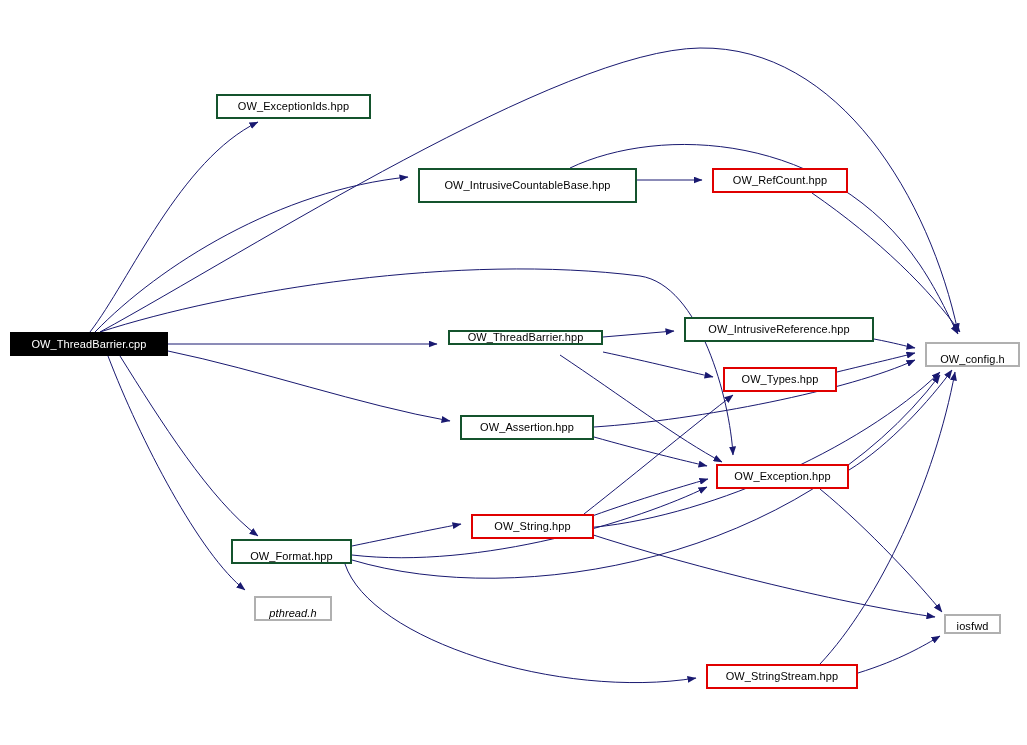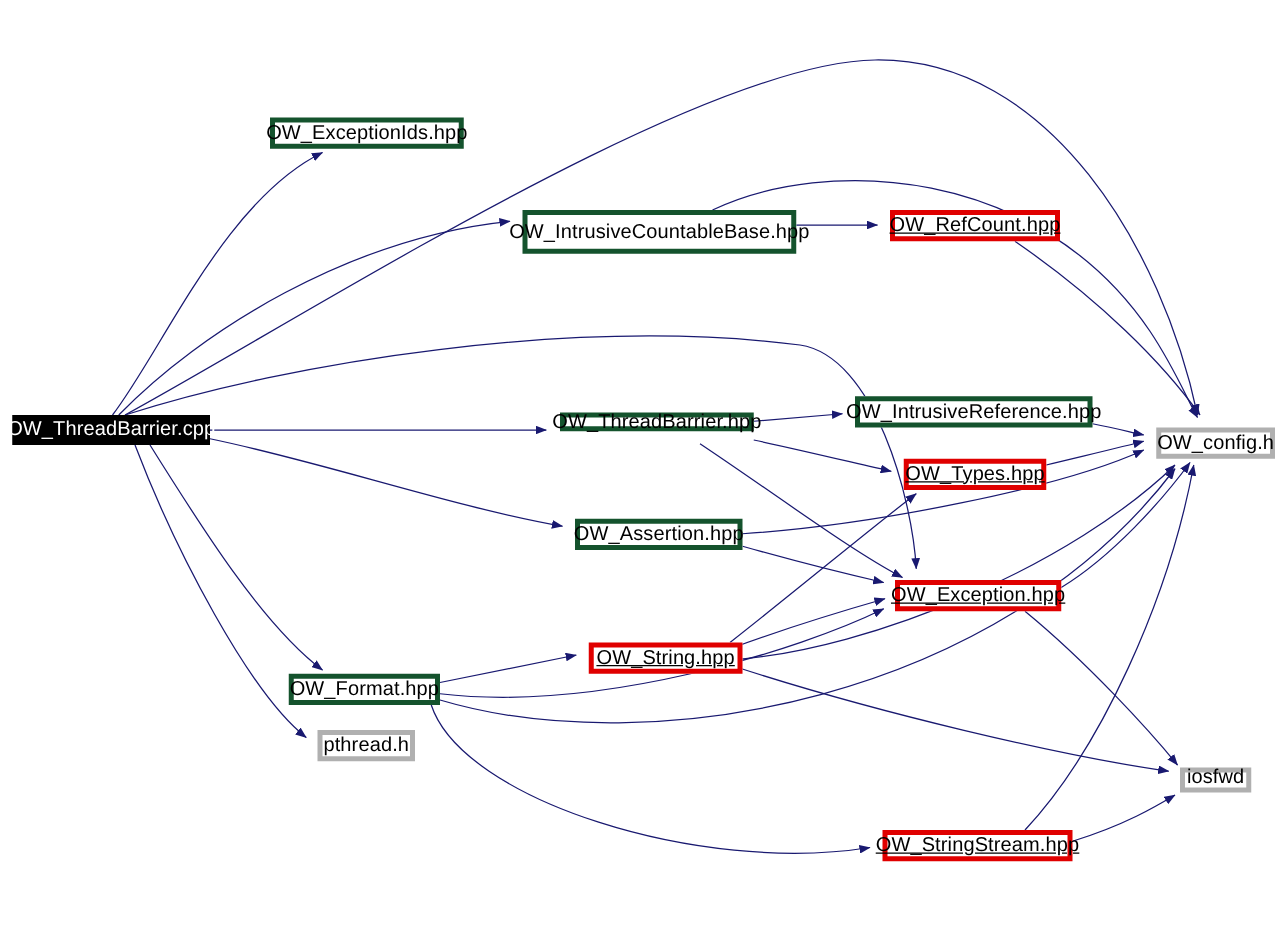--- a/index.html
+++ b/index.html
@@ -24,35 +24,34 @@
     width: 1027px;
     height: 745px;
   }
   .node {
     position: absolute;
     box-sizing: border-box;
     display: flex;
     align-items: center;
     justify-content: center;
     background: #ffffff;
-    border: 4px solid #14532d;
-    font-size: 16px;
+    border: 2px solid #14532d;
+    font-size: 11px;
     line-height: 1;
     color: #000000;
     white-space: nowrap;
     letter-spacing: 0.1px;
   }
   .node.root {
     background: #000000;
     border-color: #000000;
     color: #ffffff;
   }
   .node.red {
     border-color: #e00000;
-    text-decoration: underline;
   }
   .node.gray {
     border-color: #b0b0b0;
     align-items: flex-end;
   }
   .node-label {
     display: block;
     padding: 0 7px;
   }
 </style>
@@ -131,21 +130,21 @@
       </div>
       <div class="node red" style="left: 716px; top: 464px; width: 133px; height: 25px;">
         <span class="node-label">OW_Exception.hpp</span>
       </div>
       <div class="node red" style="left: 471px; top: 514px; width: 123px; height: 25px;">
         <span class="node-label">OW_String.hpp</span>
       </div>
       <div class="node" style="left: 231px; top: 539px; width: 121px; height: 25px; align-items: flex-end;">
         <span class="node-label">OW_Format.hpp</span>
       </div>
-      <div class="node gray" style="left: 254px; top: 584px; width: 78px; height: 25px;">
+      <div class="node gray" style="left: 254px; top: 596px; width: 78px; height: 25px; font-style: italic;">
         <span class="node-label">pthread.h</span>
       </div>
       <div class="node gray" style="left: 944px; top: 614px; width: 57px; height: 20px;">
         <span class="node-label">iosfwd</span>
       </div>
       <div class="node red" style="left: 706px; top: 664px; width: 152px; height: 25px;">
         <span class="node-label">OW_StringStream.hpp</span>
       </div>
     </div>
 

